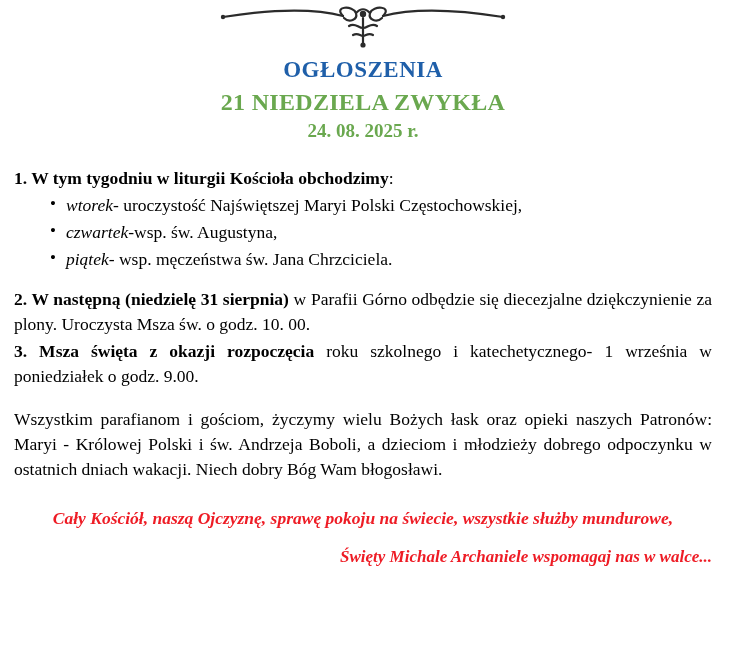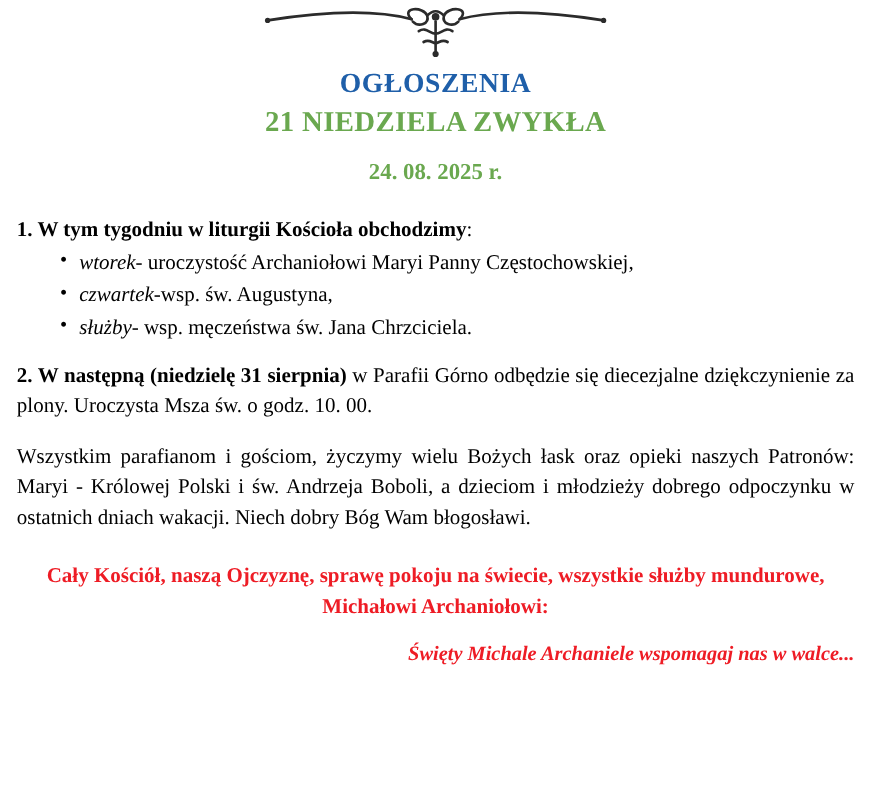--- a/index.html
+++ b/index.html
@@ -54,21 +54,21 @@
     font-size: 24px;
     letter-spacing: 0.3px;
     line-height: 1.3;
     margin-top: 2px;
   }
   .title-date {
     color: #6aa84f;
     font-weight: bold;
     font-size: 19px;
     line-height: 1.3;
-    margin-top: 14px;
+    margin-top: 1px;
   }
 
   
   .content {
     margin-top: 22px;
     font-size: 17.5px;
     line-height: 1.42;
   }
   .para {
     text-align: justify;
@@ -117,20 +117,21 @@
   .block-4 {
     margin-top: 18px;
     text-align: justify;
     line-height: 1.45;
   }
 
   
   .red-block {
     margin-top: 22px;
     color: #ee1c25;
+    font-style: italic;
     font-weight: bold;
     text-align: center;
     font-size: 17.5px;
     line-height: 1.5;
   }
   .red-final {
     margin-top: 14px;
     color: #ee1c25;
     font-style: italic;
     font-weight: bold;
@@ -169,38 +170,40 @@
   </div>
 
   <div class="content">
 
     <p class="para item-1">
       <span>1. W tym tygodniu w liturgii Kościoła obchodzimy</span><span class="tail">:</span>
     </p>
 
     <ul class="bullets">
       <li>
-        <span class="it">wtorek</span><span>- uroczystość Archaniołowi Maryi Panny Częstochowskiej,</span>
+        <span class="it">wtorek</span><span>- uroczystość Najświętszej Maryi Polski Częstochowskiej,</span>
       </li>
       <li>
         <span class="it">czwartek</span><span>-wsp. św. Augustyna,</span>
       </li>
       <li>
-        <span class="it">służby</span><span>- wsp. męczeństwa św. Jana Chrzciciela.</span>
+        <span class="it">piątek</span><span>- wsp. męczeństwa św. Jana Chrzciciela.</span>
       </li>
     </ul>
 
     <p class="para block-2">
       <b>2. W następną (niedzielę 31 sierpnia)</b><span> w Parafii Górno odbędzie się diecezjalne dziękczynienie za plony. Uroczysta Msza św. o godz. 10. 00.</span>
     </p>
 
+    <p class="para block-3">
+      <b>3. Msza święta z okazji rozpoczęcia</b><span> roku szkolnego i katechetycznego-  1 września w poniedziałek o godz. 9.00.</span>
+    </p>
 
     <p class="para block-4">Wszystkim parafianom i gościom, życzymy wielu Bożych łask oraz opieki naszych Patronów: Maryi - Królowej Polski i św. Andrzeja Boboli, a dzieciom i młodzieży dobrego odpoczynku w ostatnich dniach wakacji. Niech dobry Bóg Wam błogosławi.</p>
 
     <div class="red-block">
       <div>Cały Kościół, naszą Ojczyznę, sprawę pokoju na świecie, wszystkie służby mundurowe,</div>
-      <div>Michałowi Archaniołowi:</div>
     </div>
 
     <div class="red-final">Święty Michale Archaniele wspomagaj nas w walce...</div>
 
   </div>
 </div>
 
 </body></html>

